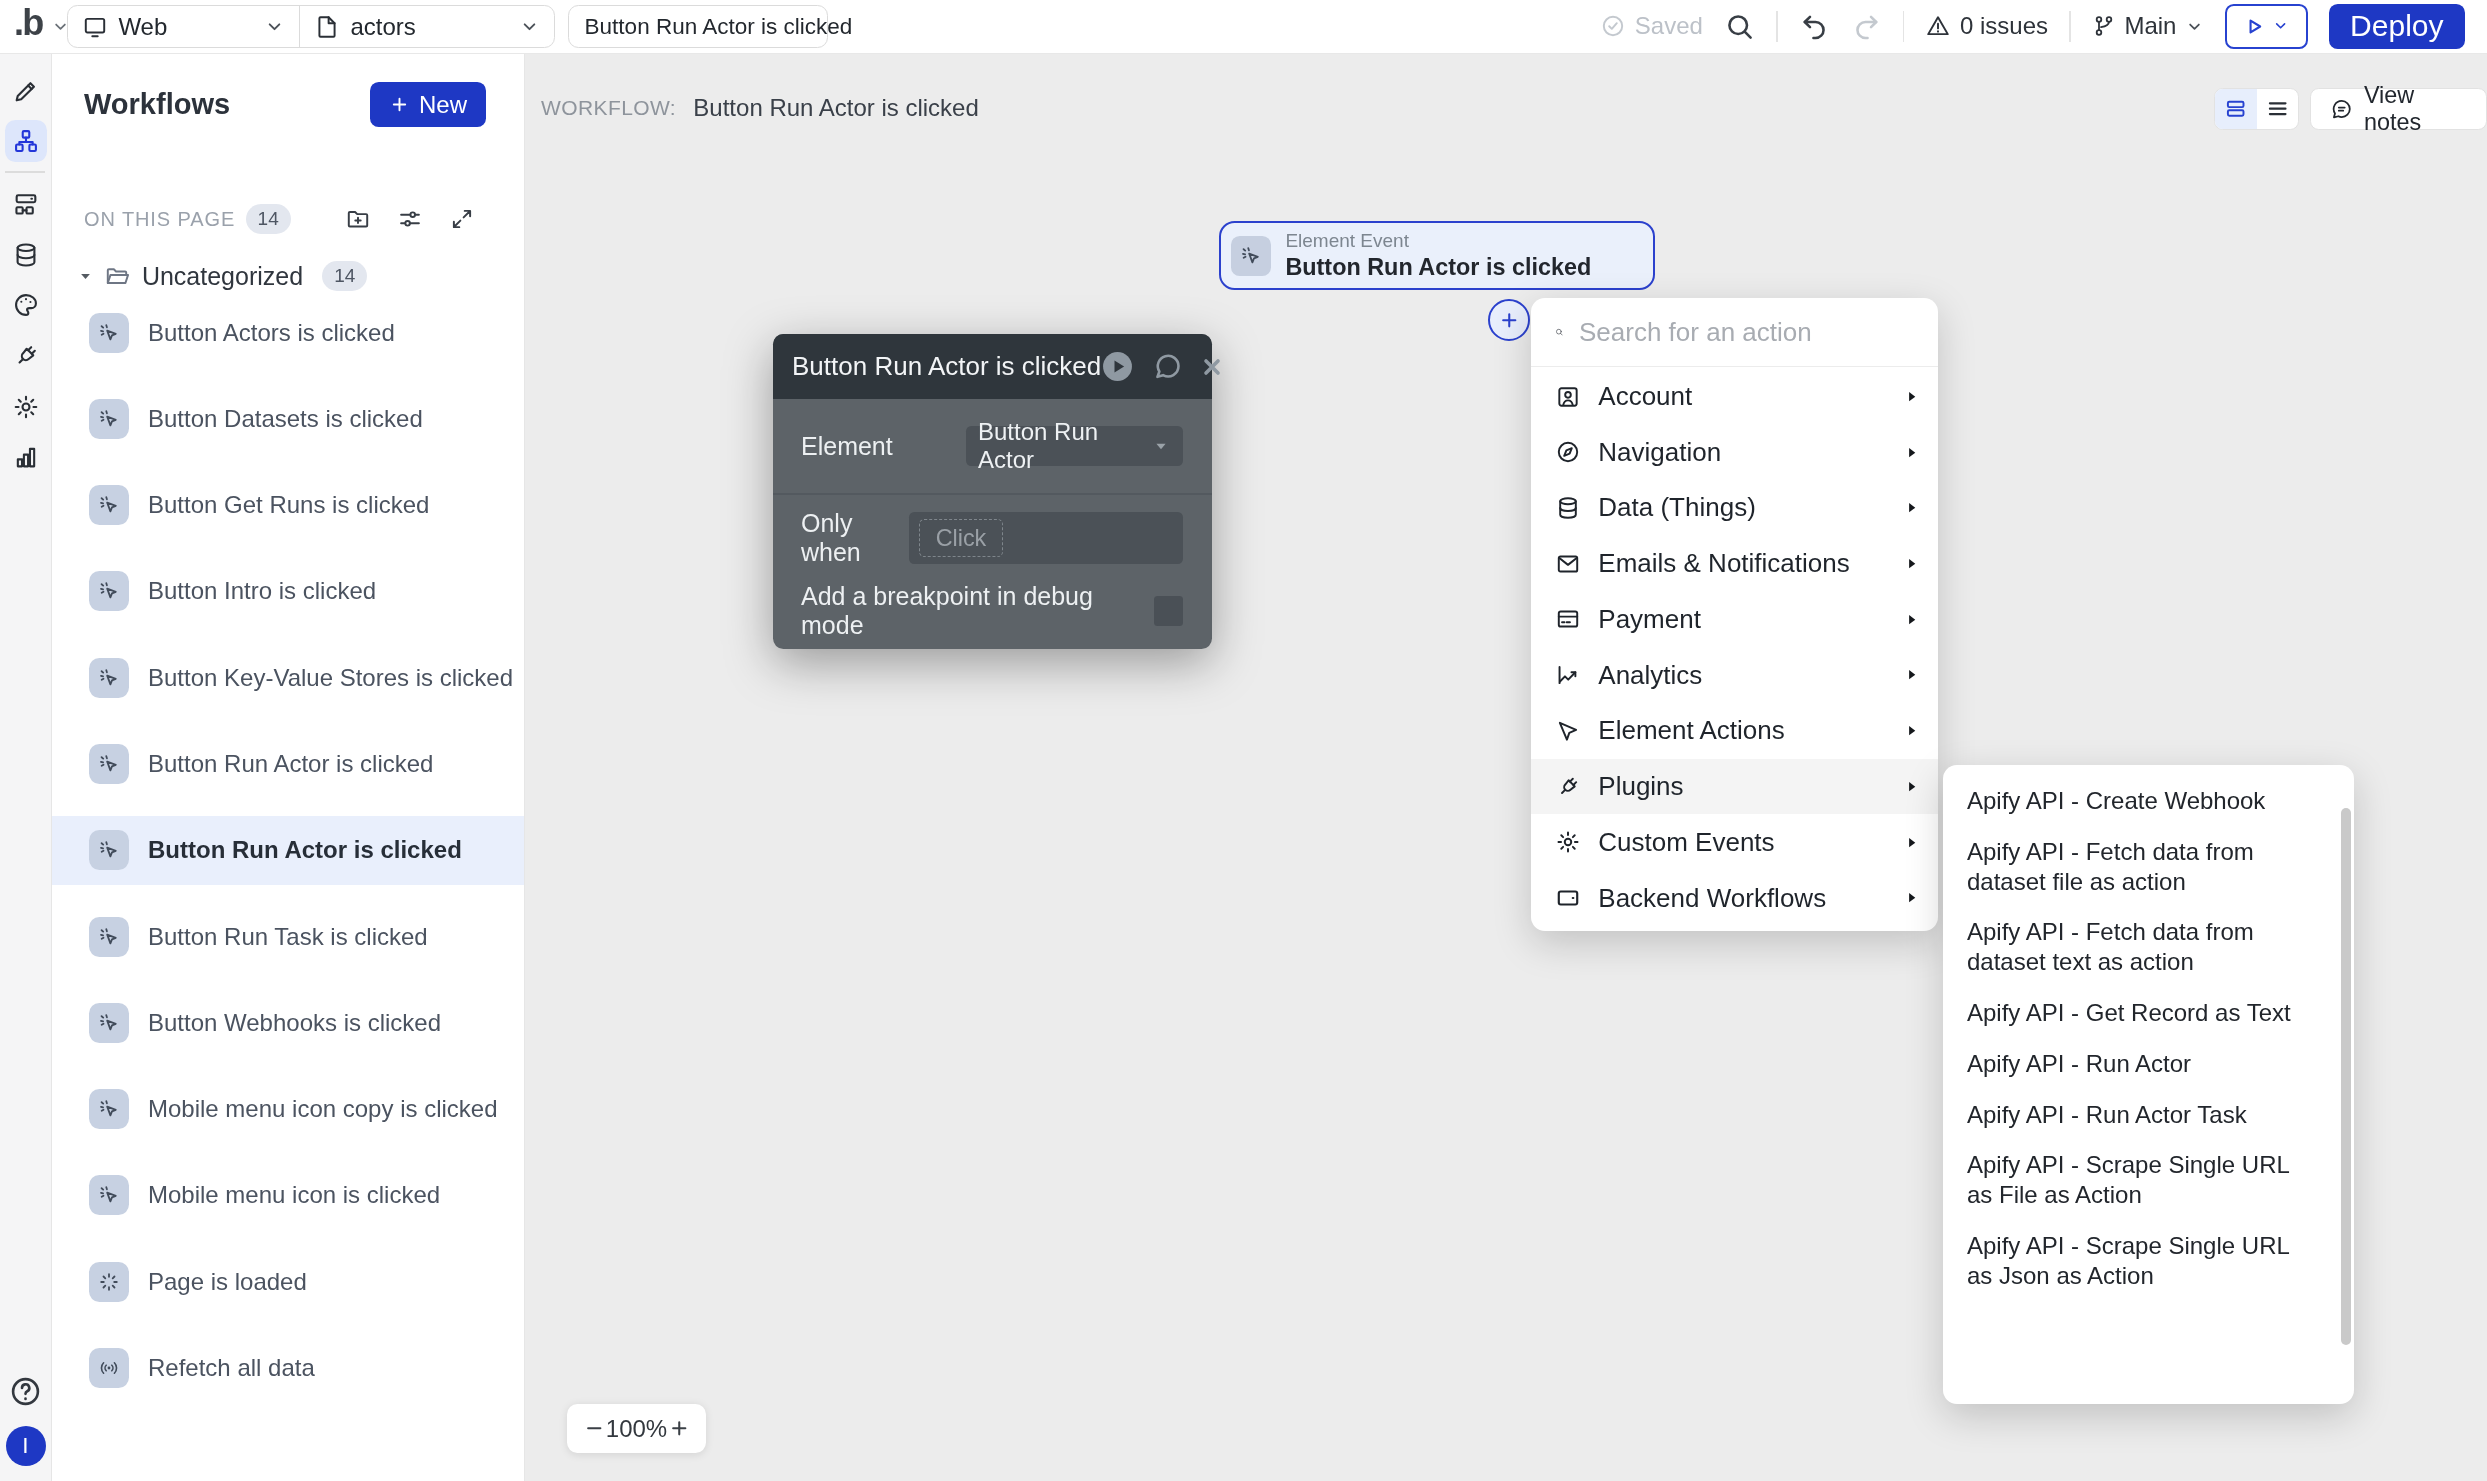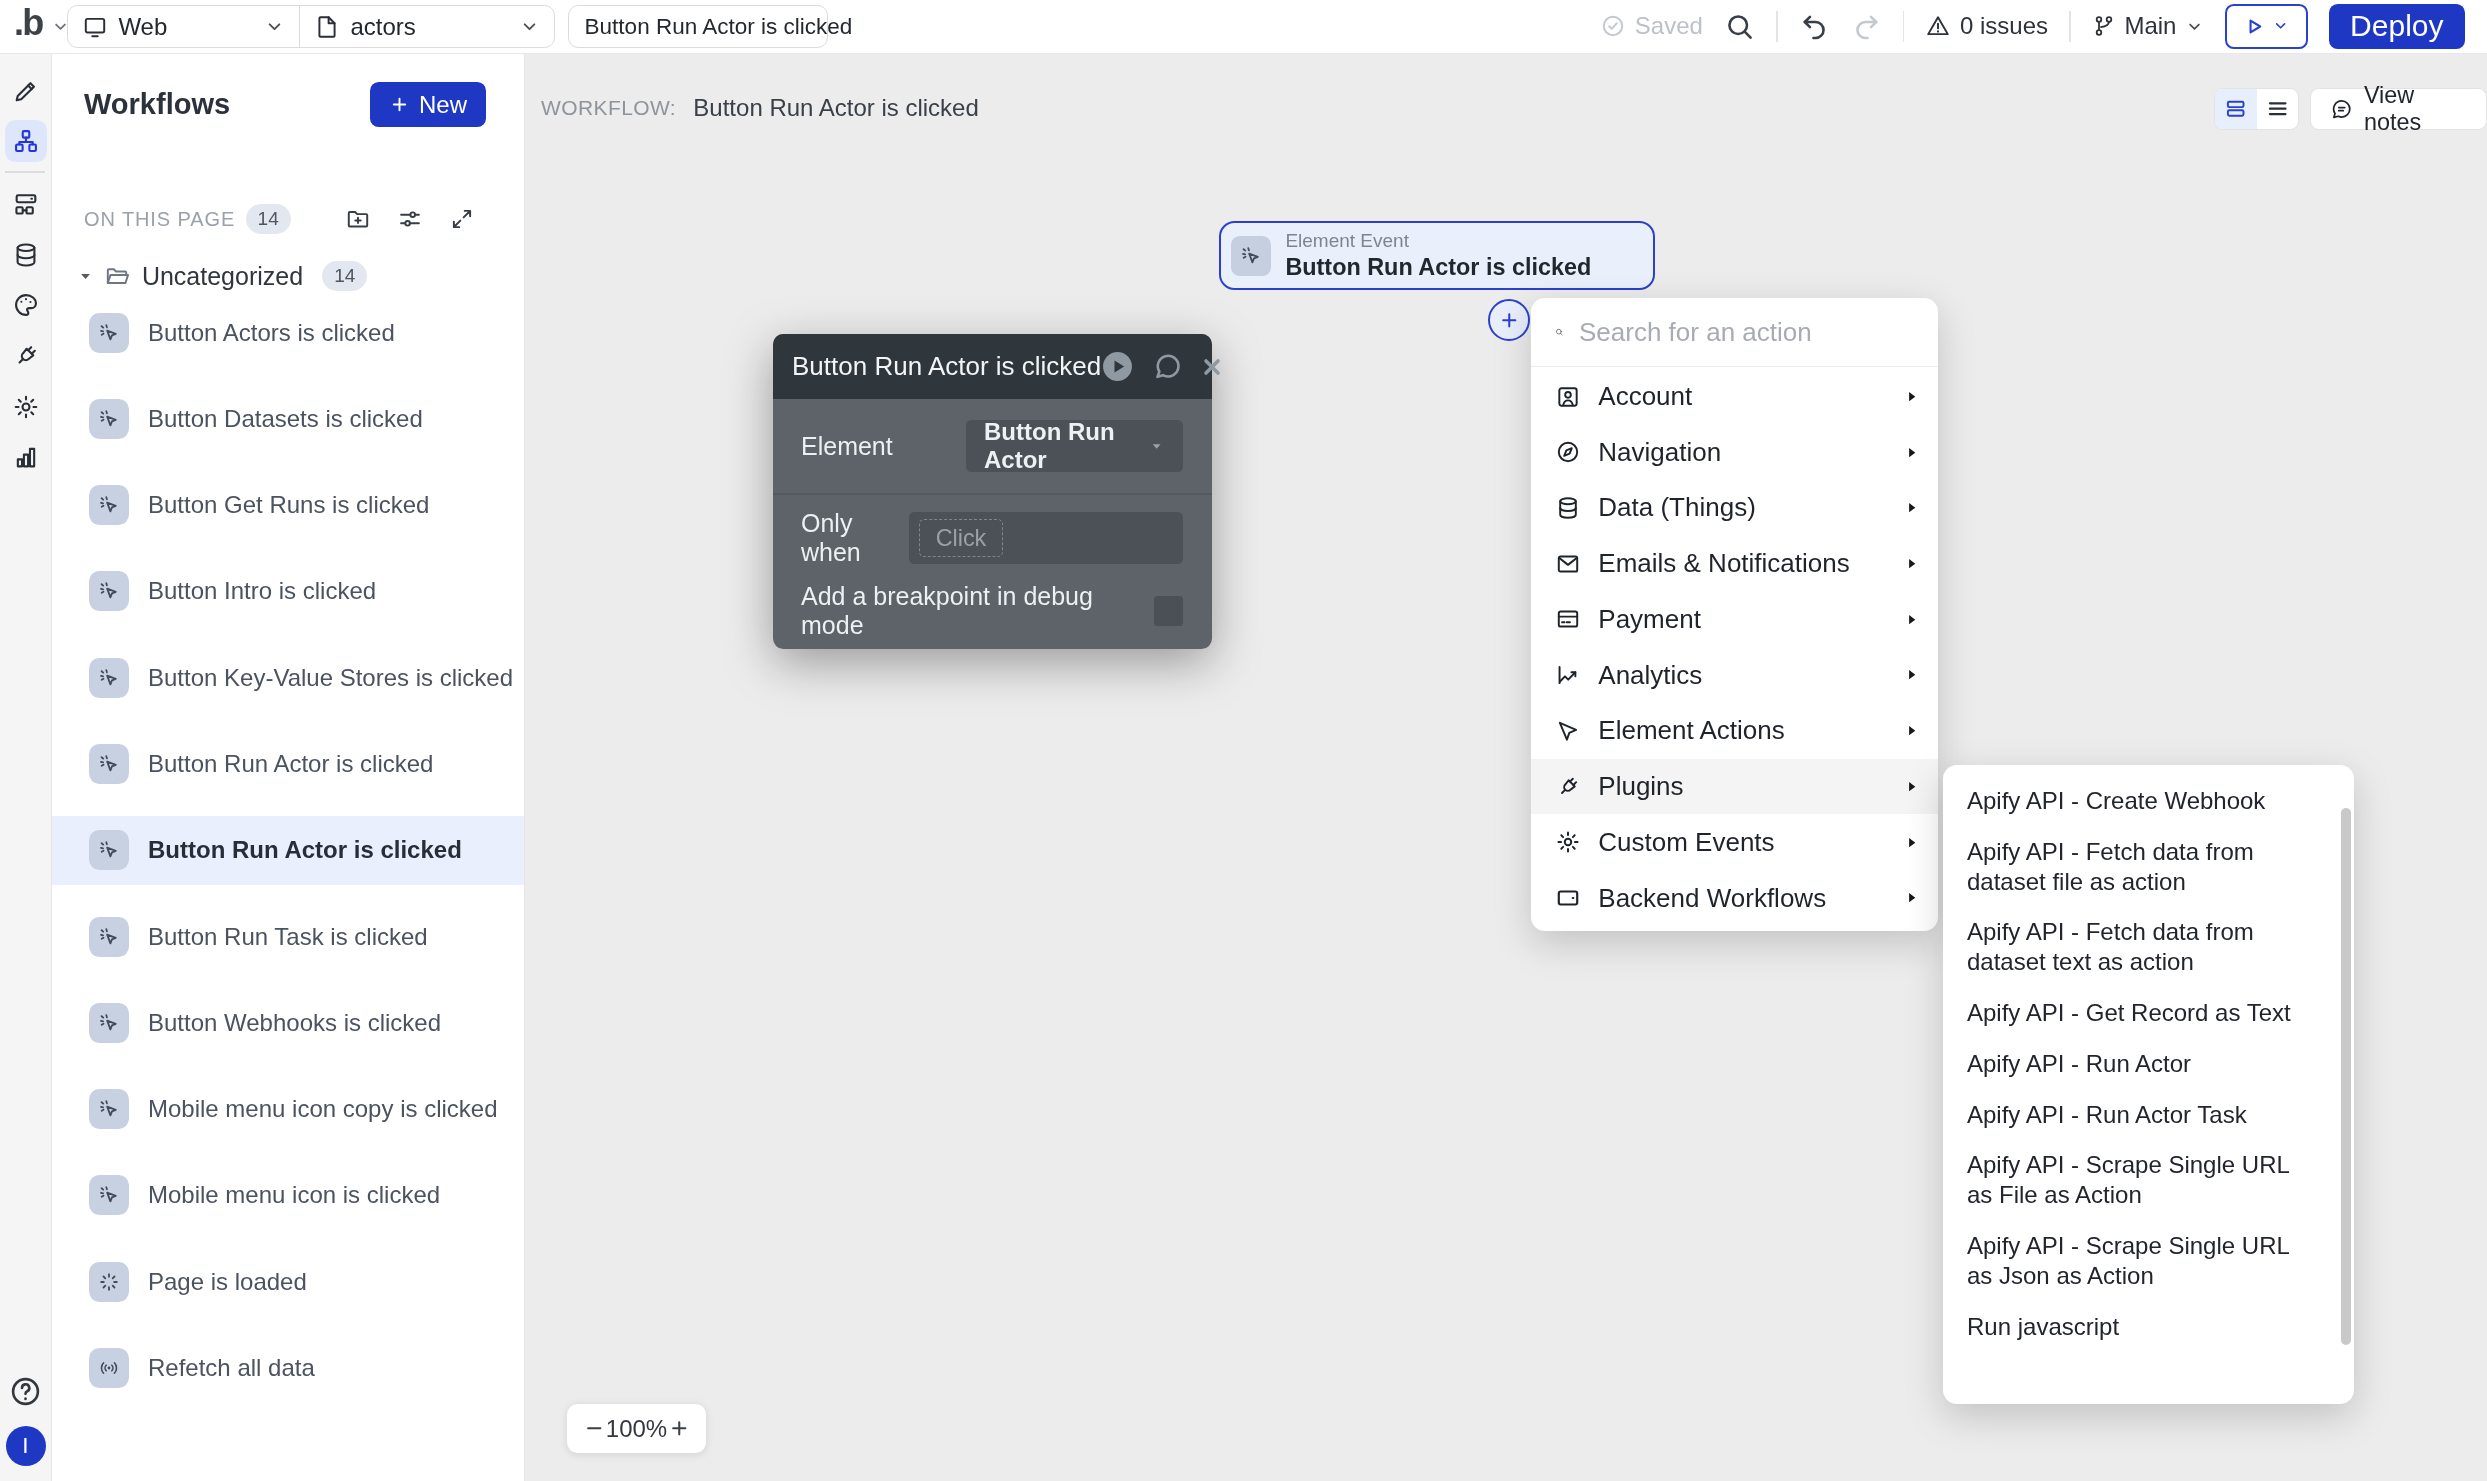--- a/index.html
+++ b/index.html
@@ -120,21 +120,21 @@
   .dialog { position:absolute; left:246px; top:280px; width:439px; background:#5d6368; border-radius:10.4px; box-shadow:0 14px 48px rgba(0,0,0,.35); z-index:4; }
   .dialog-header { height:65px; background:#2f363c; border-radius:10.4px 10.4px 0 0; display:flex; align-items:center; padding:0 19px; }
   .dialog-title { font-size:26px; color:#f2f4f6; white-space:nowrap; }
   .dialog-icons { margin-left:auto; display:flex; align-items:center; gap:17.3px; color:#8f99a2; }
   .d-play { width:33px; height:33px; }
   .d-comment { width:31px; height:31px; }
   .d-close { width:24px; height:24px; }
   .d-row { display:flex; align-items:center; padding:0 29px 0 28px; }
   .d-row1 { height:94px; }
   .d-label { font-size:25px; color:#edf0f2; }
-  .d-select { margin-left:auto; width:217px; height:52px; background:#4b5157; border-radius:5.2px; display:flex; align-items:center; padding:0 18px;font-weight:bold; }
+  .d-select { margin-left:auto; width:217px; height:40px; background:#4b5157; border-radius:5.2px; display:flex; align-items:center; padding:0 12px; }
   .d-select .val { font-size:24px; color:#eef1f3; }
   .d-select .caret { margin-left:auto; width:21px; height:21px; color:#9aa2a8; }
   .d-divider { height:1.7px; background:#53595f; }
   .d-row2 { height:87px; }
   .d-input { margin-left:auto; width:299px; height:52px; background:#4b5157; border-radius:5.2px; display:flex; align-items:center; padding:0 10.4px; }
   .d-chip { border:1.7px dashed #7f868c; border-radius:5.2px; padding:4.3px 15.6px; font-size:23.4px; color:#9aa0a6; }
   .d-row3 { height:67px; padding-bottom:8.7px; }
   .d-checkbox { margin-left:auto; width:29.5px; height:29.5px; background:#4a5056; border-radius:3.5px; }
 
   
@@ -773,21 +773,20 @@
     <div>
 
     <div class="sub-item">Apify API - Create Webhook</div>
         <div class="sub-item">Apify API - Fetch data from dataset file as action</div>
         <div class="sub-item">Apify API - Fetch data from dataset text as action</div>
         <div class="sub-item">Apify API - Get Record as Text</div>
         <div class="sub-item">Apify API - Run Actor</div>
         <div class="sub-item">Apify API - Run Actor Task</div>
         <div class="sub-item">Apify API - Scrape Single URL as File as Action</div>
         <div class="sub-item">Apify API - Scrape Single URL as Json as Action</div>
-        <div class="sub-item">Run javascript</div>
       </div>
     <div class="sub-scroll"></div>
   </div>
 
   <div class="dialog">
     <div class="dialog-header">
       <span class="dialog-title">Button Run Actor is clicked</span>
       <div class="dialog-icons">
         <span class="ic d-play">
             <svg viewBox="0 0 24 24">

